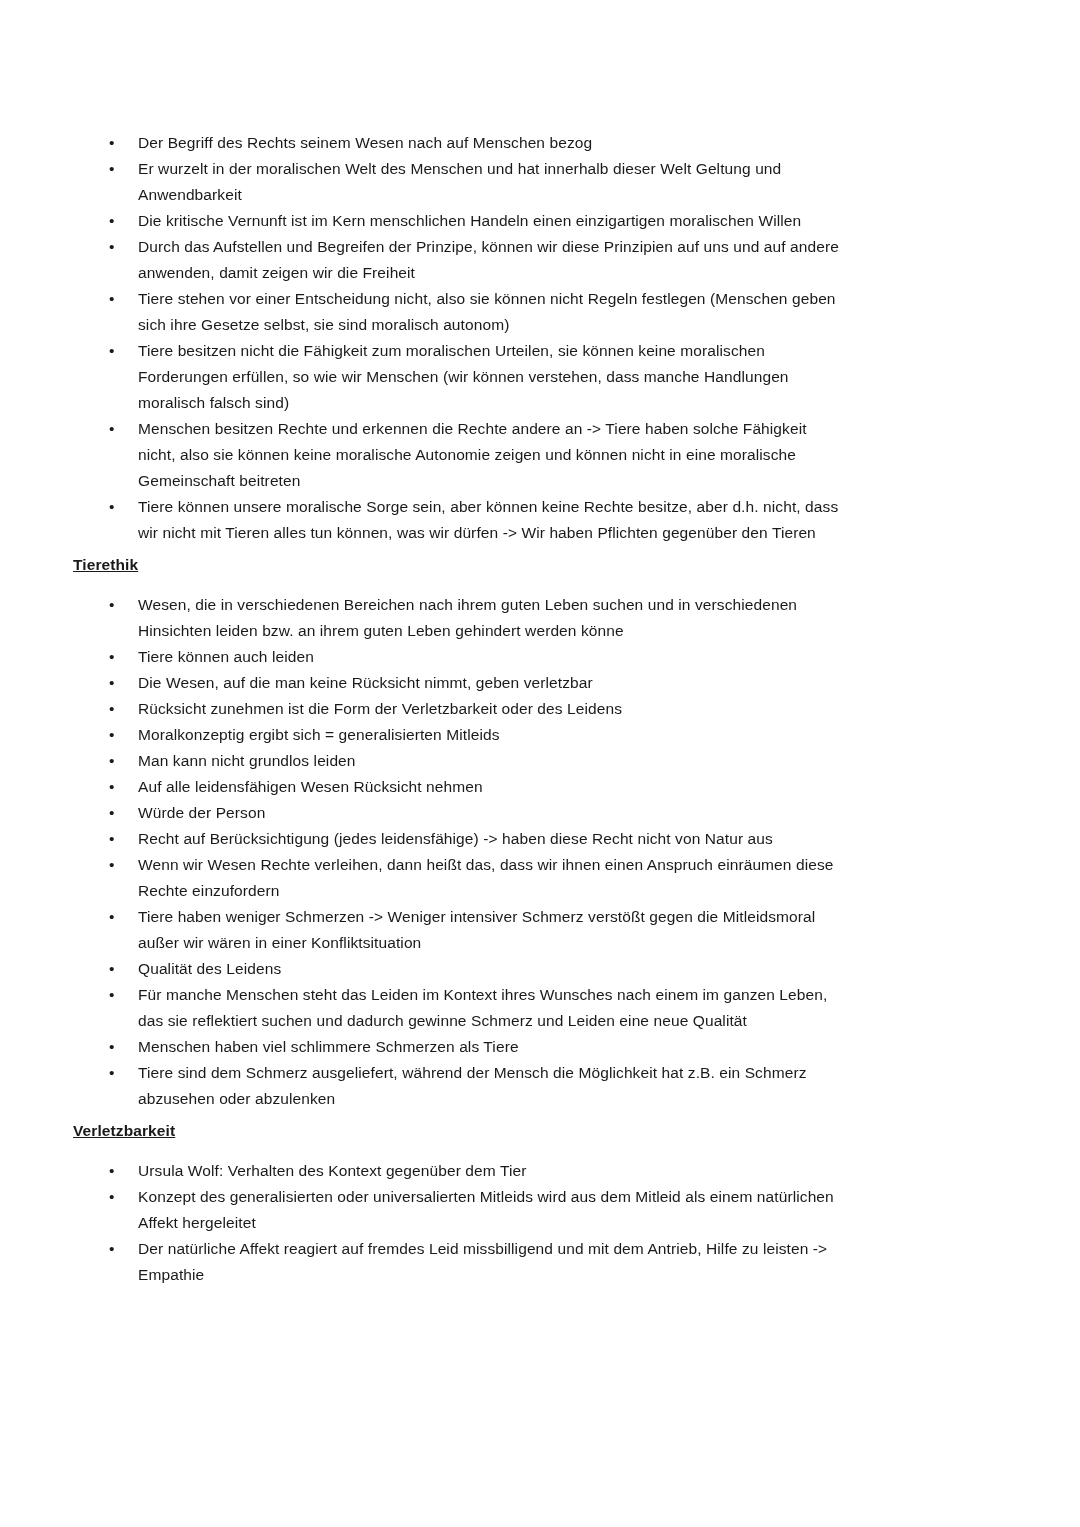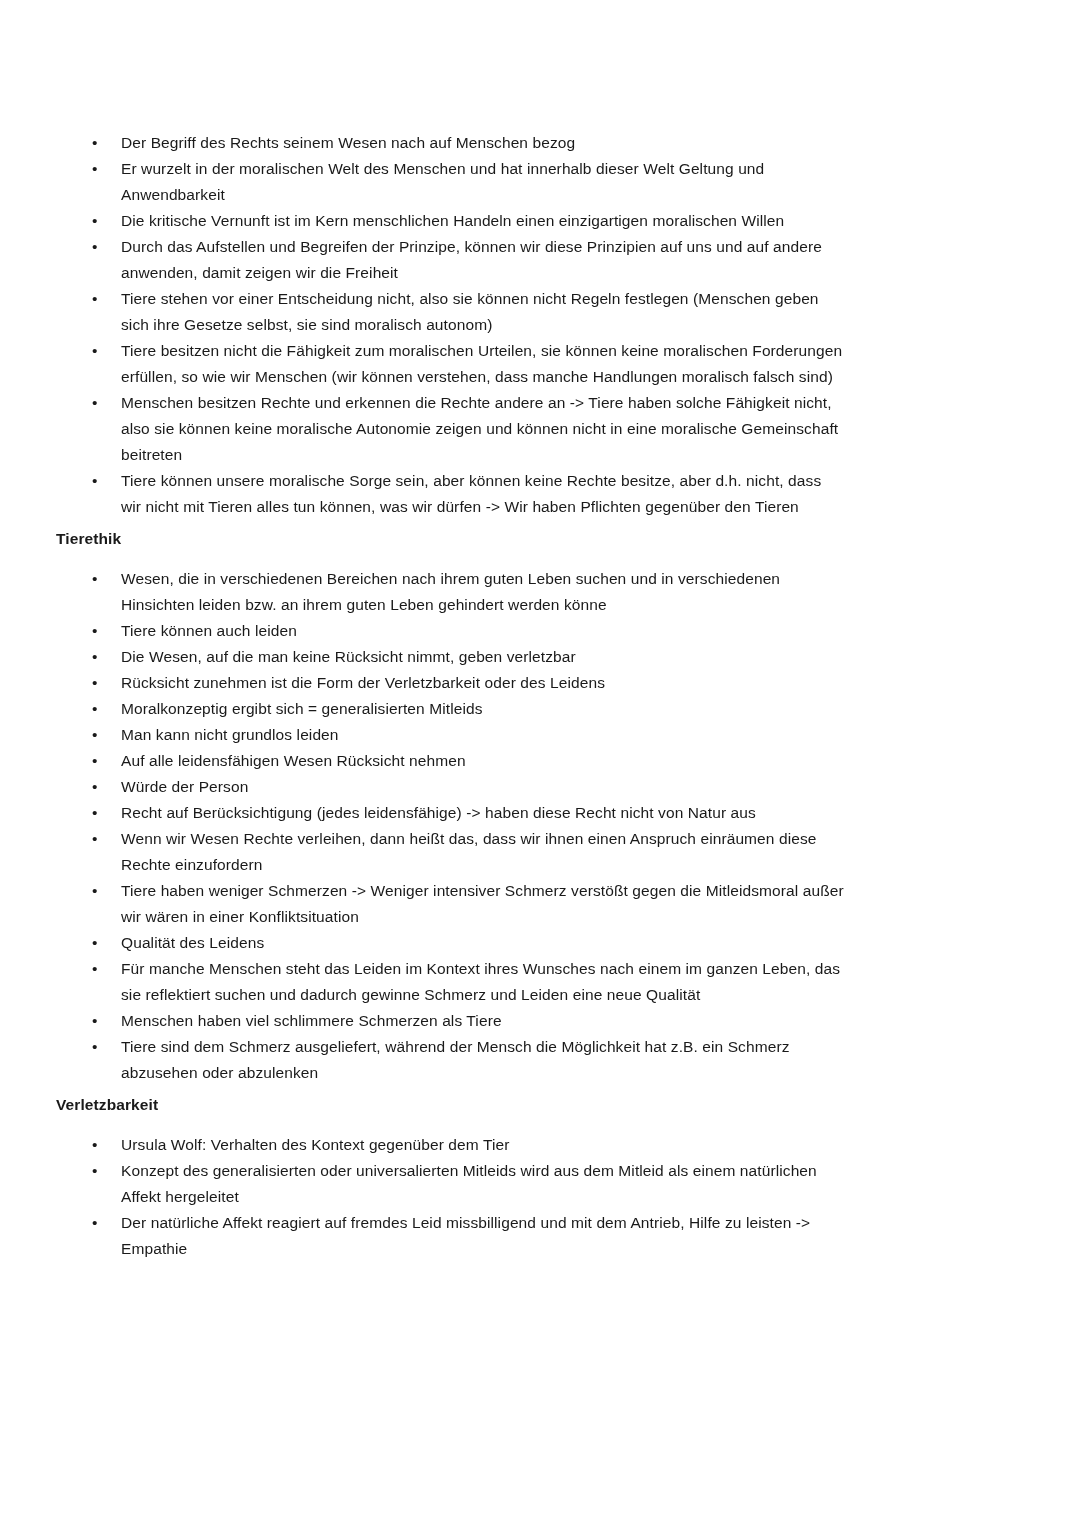--- a/index.html
+++ b/index.html
@@ -10,21 +10,21 @@
   body {
     width: 1080px;
     height: 1527px;
     font-family: "Liberation Sans", sans-serif;
     color: #1a1a1a;
     overflow: hidden;
   }
   .doc {
     box-sizing: border-box;
     width: 944px;
-    padding: 130px 100px 0 56px;
+    padding: 130px 100px 0 73px;
   }
   ul.bullets {
     list-style: none;
     margin: 0;
     padding: 0;
   }
   ul.bullets li {
     position: relative;
     padding-left: 65px;
     font-size: 15.5px;
@@ -35,20 +35,21 @@
     content: "\2022";
     position: absolute;
     left: 36px;
     top: 0;
     font-size: 15.5px;
     line-height: 26px;
   }
   h2.section-heading {
     font-size: 15.5px;
     font-weight: bold;
+    text-decoration: underline;
     line-height: 26px;
     margin: 6px 0 14px 0;
     letter-spacing: 0.1px;
   }
 </style>
 </head>
 <body>
 
 <div class="doc">
 

